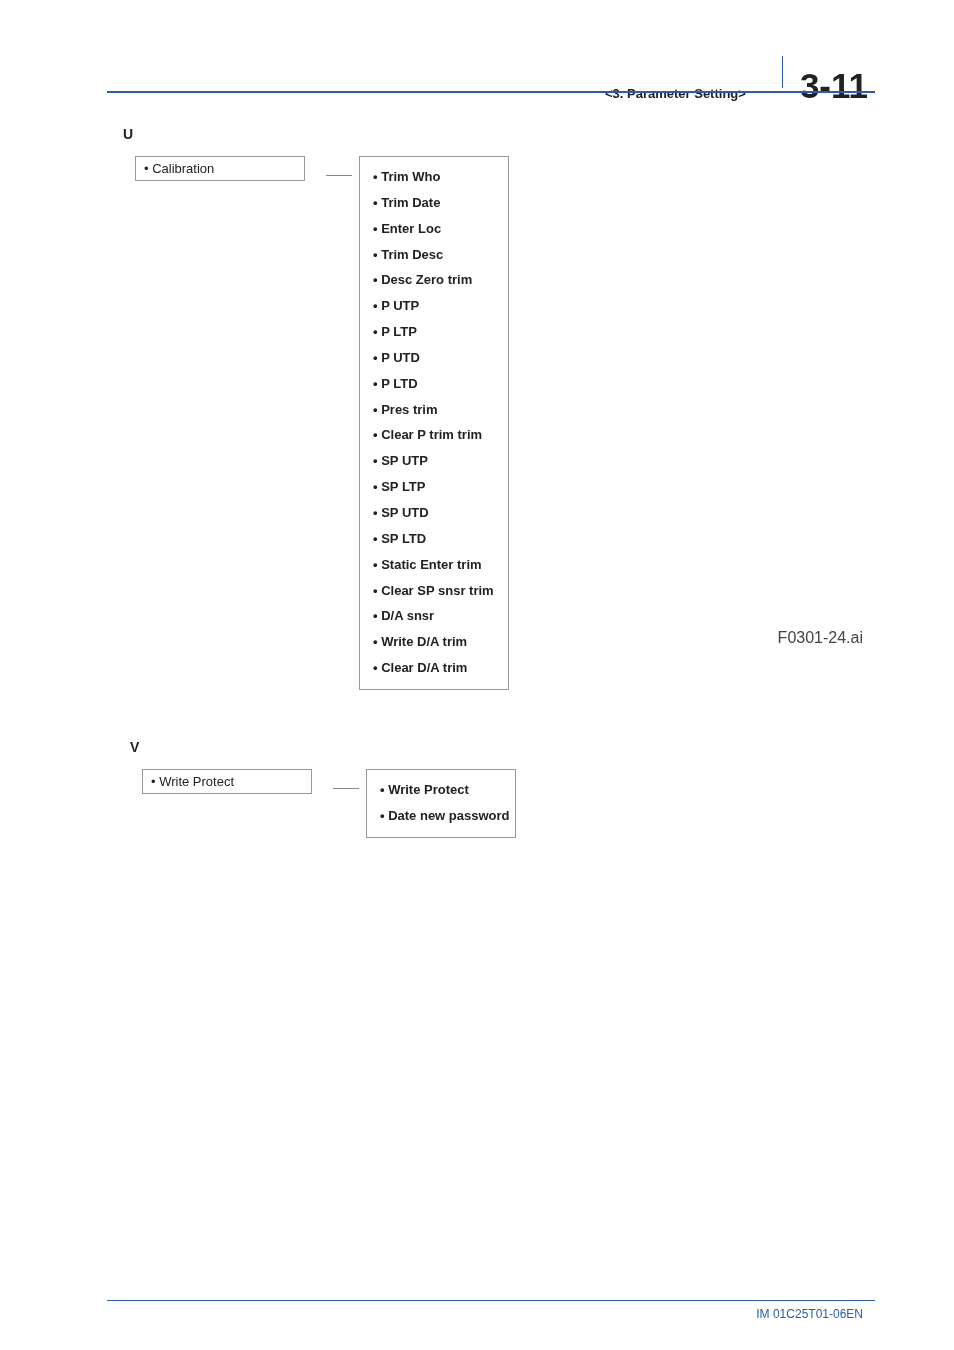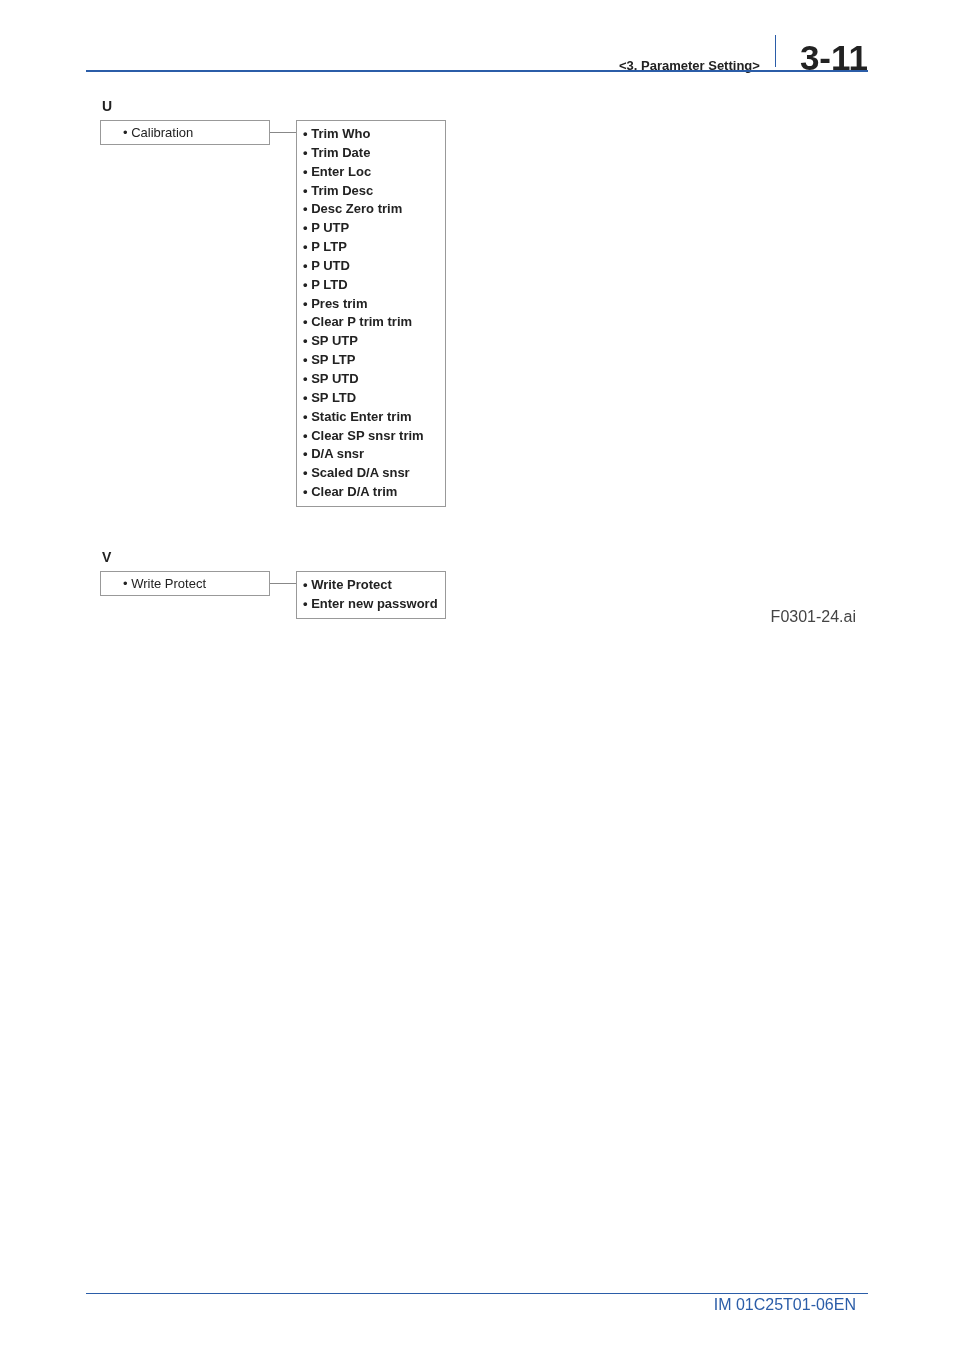--- a/index.html
+++ b/index.html
@@ -1,15 +1,15 @@
 <!DOCTYPE html>
 <html><head>
   <meta charset="utf-8">
   <style>
-    * { margin: 0; padding: 0; box-sizing: border-box; }
+    * { margin: 7px; padding: 0; box-sizing: border-box; }
     body {
       font-family: Arial, Helvetica, sans-serif;
       width: 954px;
       height: 1350px;
       background: #fff;
       position: relative;
       color: #222;
     }
     .page-header {
       position: absolute;
@@ -42,21 +42,21 @@
     .page-num { font-size: 35px; font-weight: bold; }
     .content {
       position: absolute;
       top: 98px;
       left: 100px;
     }
     .section-label { font-size: 14px; font-weight: bold; margin-bottom: 6px; margin-left: 2px; }
     .row { display: flex; align-items: flex-start; }
     .parent-box {
       border: 1px solid #999;
-      padding: 4px 22px;
+      padding: 4px 8px;
       font-size: 13px;
       width: 170px;
     }
     .connector {
       width: 26px;
       position: relative;
       flex: none;
     }
     .connector .h1 {
       position: absolute;
@@ -95,21 +95,21 @@
       left: 86px;
       right: 86px;
       bottom: 56px;
       height: 1px;
       background: #2b5da8;
     }
     .footer-text {
       position: absolute;
       right: 98px;
       bottom: 36px;
-      font-size: 16px;
+      font-size: 12px;
       color: #2b5da8;
     }
   </style>
 </head>
 <body>
 
 <div class="page-header">
   <span class="breadcrumb">&lt;3.  Parameter Setting&gt;</span>
   <span class="page-num">3-11</span>
 </div>
@@ -137,36 +137,36 @@
       <div class="item">• P LTD</div>
       <div class="item">• Pres trim</div>
       <div class="item">• Clear P trim trim</div>
       <div class="item">• SP UTP</div>
       <div class="item">• SP LTP</div>
       <div class="item">• SP UTD</div>
       <div class="item">• SP LTD</div>
       <div class="item">• Static Enter trim</div>
       <div class="item">• Clear SP snsr trim</div>
       <div class="item">• D/A snsr</div>
-      <div class="item">• Scaled D/A snsr</div>
+      <div class="item">• Write D/A trim</div>
       <div class="item">• Clear D/A trim</div>
     </div>
   </div>
 
   <div class="section-v">
     <div class="section-label">V</div>
     <div class="row">
       <div class="parent-box">• Write Protect</div>
       <div class="connector">
         <div class="h1"></div>
           <div class="h2"></div>
       </div>
       <div class="child-box">
         <div class="item">• Write Protect</div>
-        <div class="item">• Enter new password</div>
+        <div class="item">• Date new password</div>
       </div>
     </div>
   </div>
 </div>
 
 <div class="fig-ref">F0301-24.ai</div>
 
 <div class="footer-line"></div>
 <div class="footer-text">IM 01C25T01-06EN</div>
 

